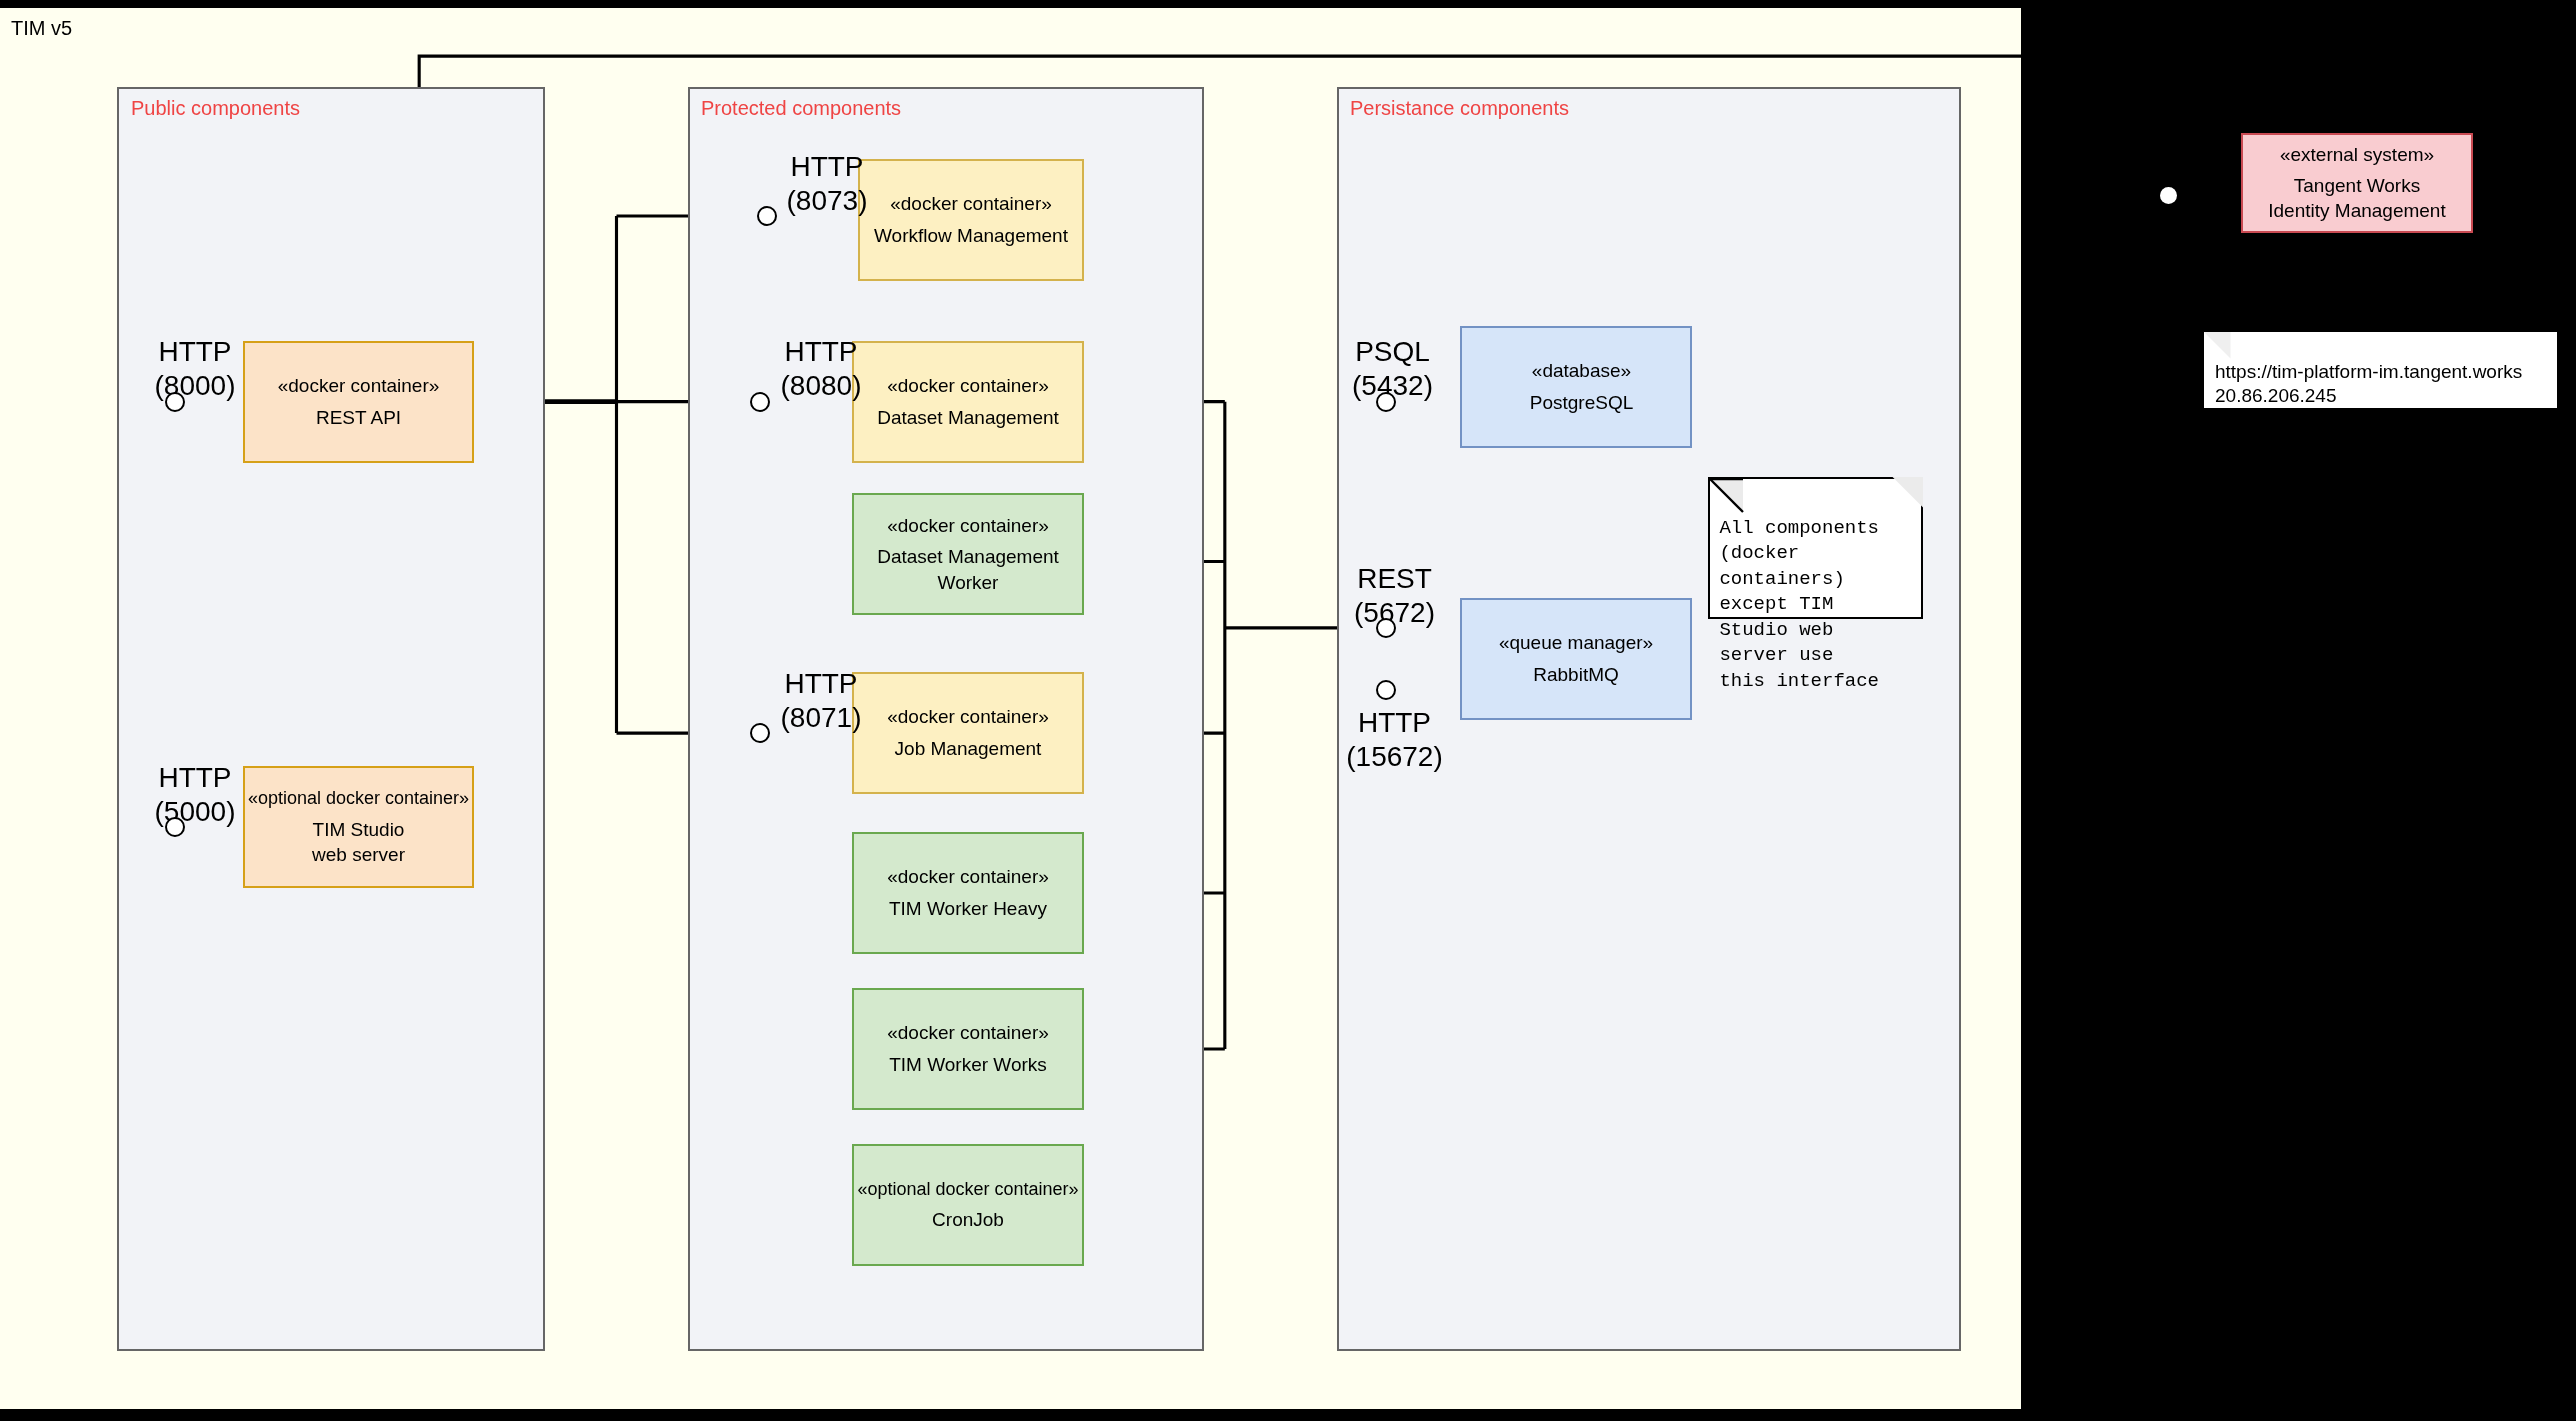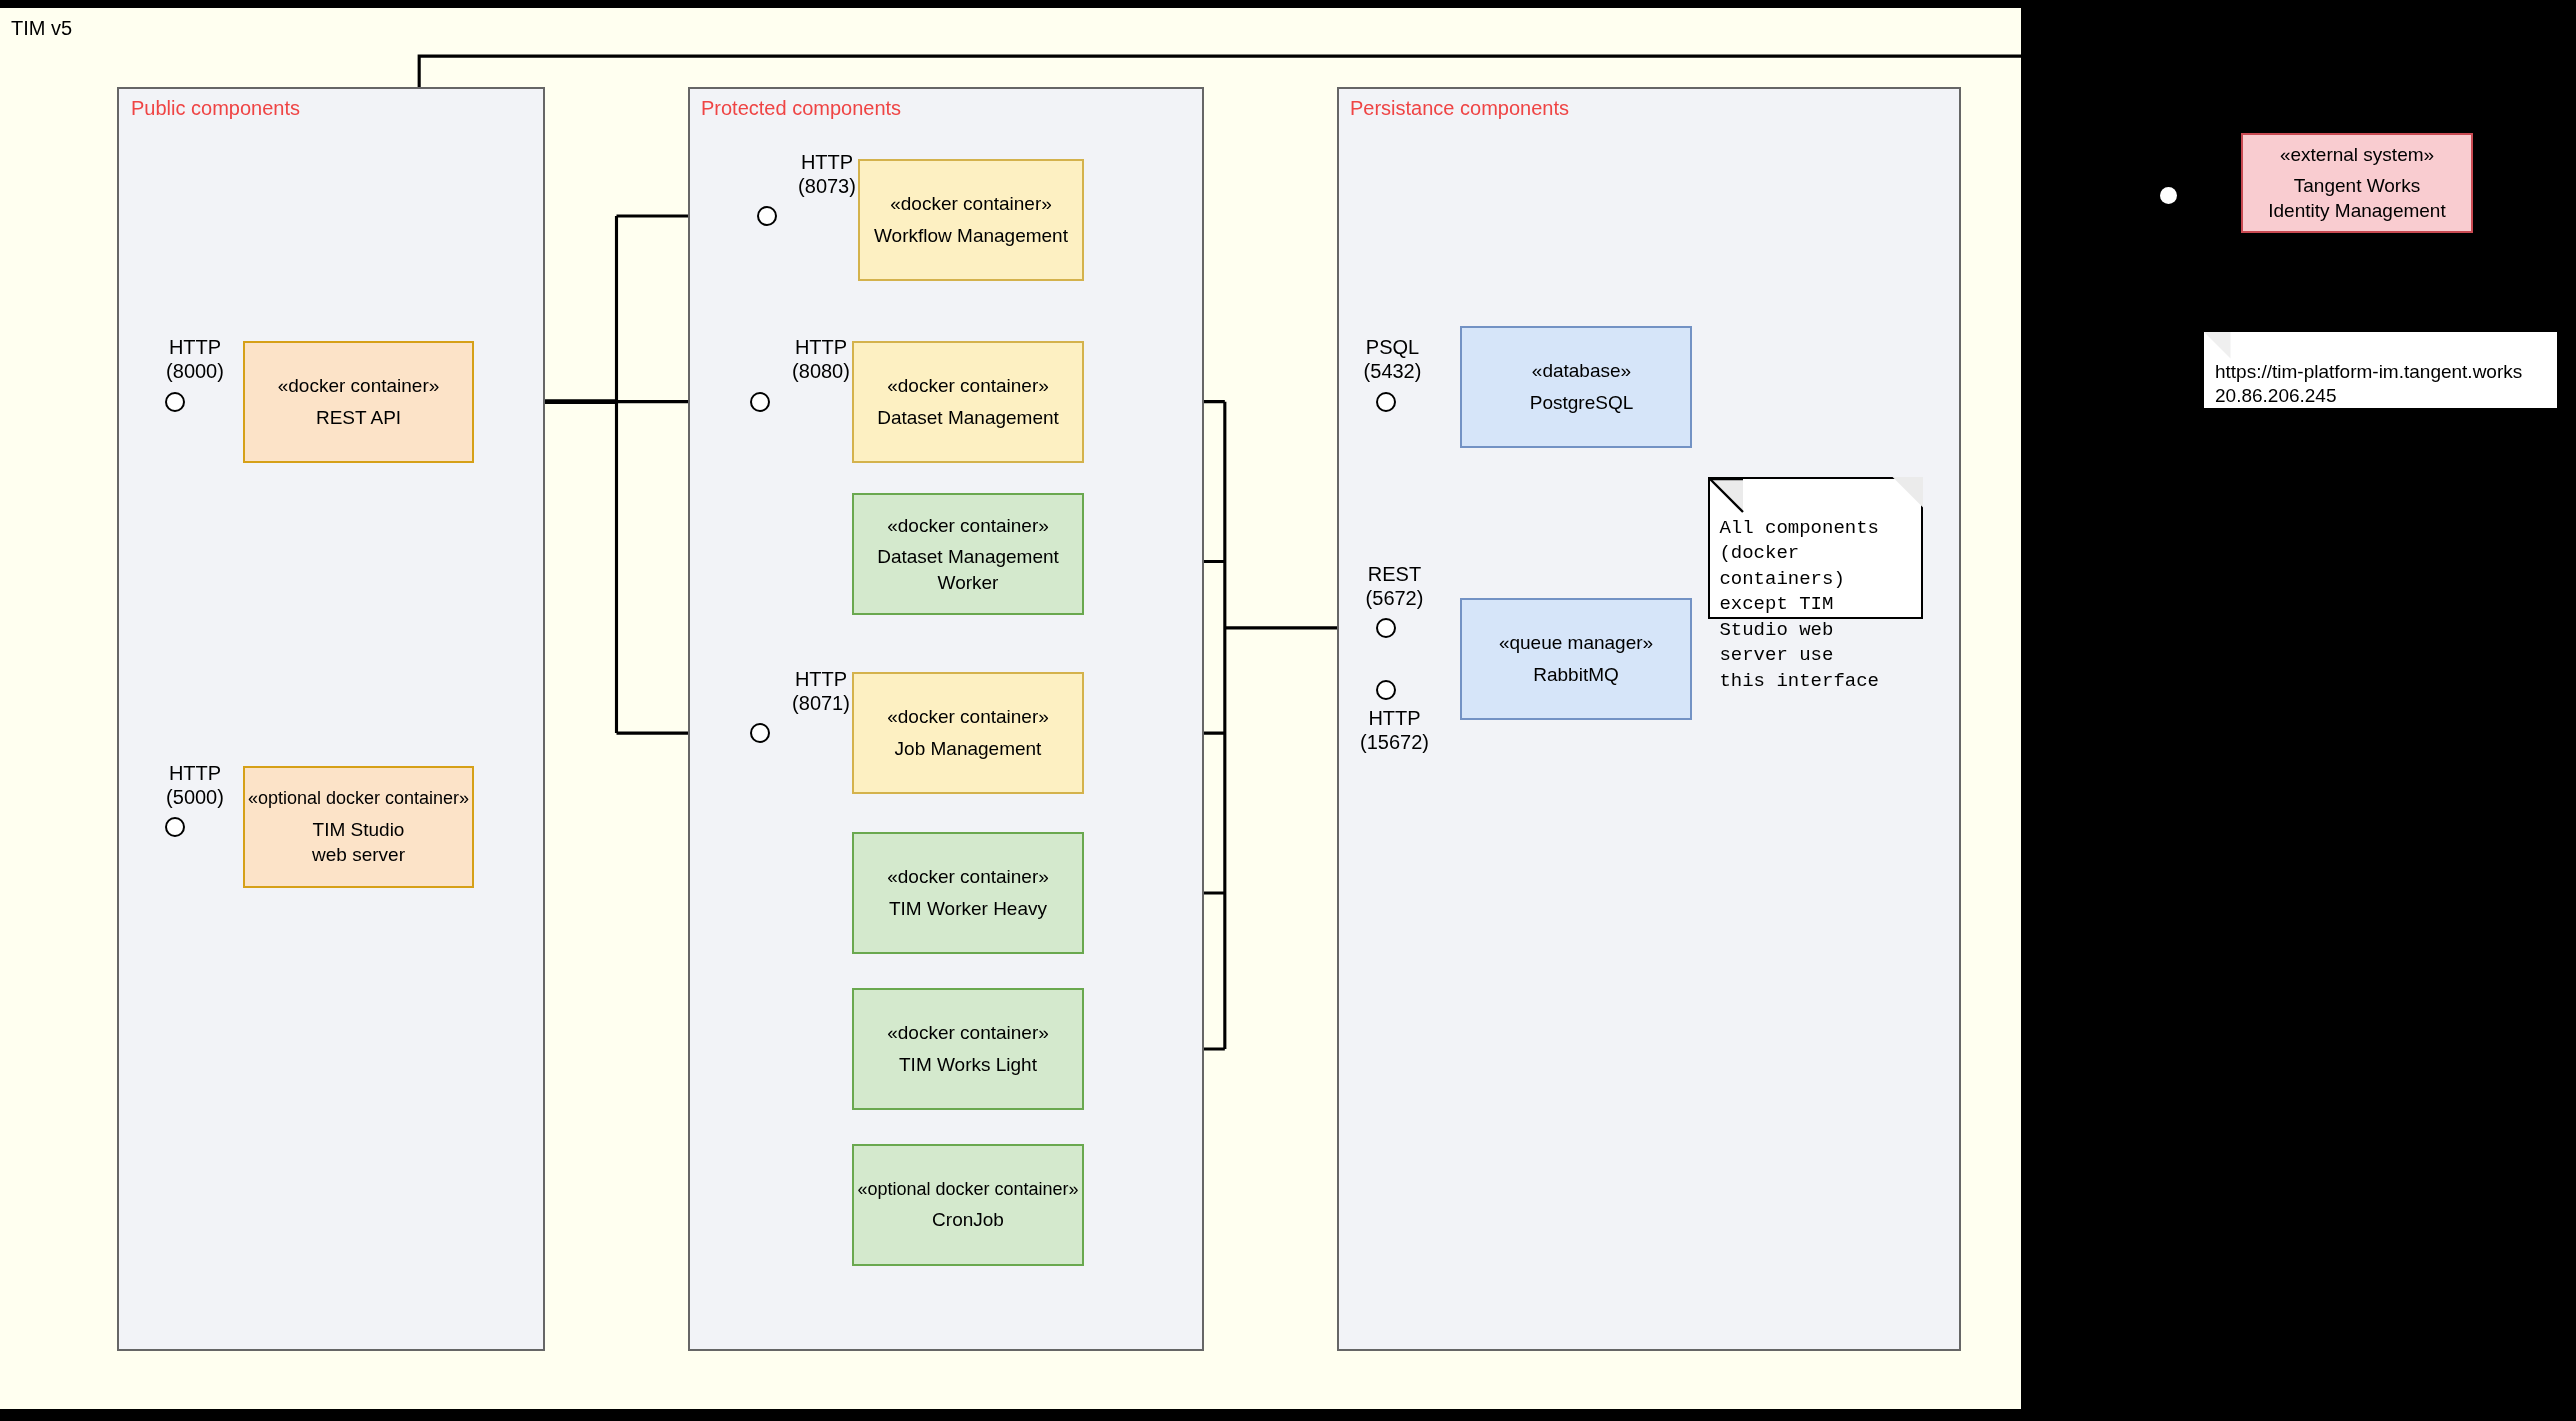--- a/index.html
+++ b/index.html
@@ -13,21 +13,21 @@
   .group-title{position:absolute;font-size:20px;color:#ef4444;}
   .node{position:absolute;box-sizing:border-box;display:flex;flex-direction:column;
         align-items:center;justify-content:center;text-align:center;line-height:1.34;}
   .node .st{font-size:19px;color:#000;}
   .node .nm{font-size:19px;color:#000;margin-top:6.2px;}
   .orange{background:#fce3c8;border:2.3px solid #d6a018;}
   .yellow{background:#fdf0c2;border:2.3px solid #d4b24c;}
   .green{background:#d4e9cd;border:2.3px solid #6aa84f;}
   .blue{background:#d6e5f9;border:2.3px solid #7392c4;}
   .pink{background:#f9ccd0;border:2.3px solid #c94a52;}
-  .port{position:absolute;font-size:20px;color:#000;text-align:center;line-height:1.22;}
+  .port{position:absolute;font-size:28px;color:#000;text-align:center;line-height:1.22;}
   .lollipop{position:absolute;width:20px;height:20px;border-radius:50%;
             background:#fff;border:2.3px solid #000;box-sizing:border-box;}
   .dot-white{position:absolute;width:17px;height:17px;border-radius:50%;background:#fff;}
   .note{position:absolute;background:#fff;border:2.3px solid #000;box-sizing:border-box;
         font-size:19px;color:#000;line-height:1.34;font-family:Liberation Mono, monospace;}
   .note .inner{padding:7.8px 9.4px;}
   .note .fold{position:absolute;right:-2.3px;top:-2.3px;width:31px;height:31px;
               background:#f2f2f2;border-left:2.3px solid #000;border-bottom:2.3px solid #000;
               transform-origin:top right;}
   .note-url{position:absolute;background:#fff;box-sizing:border-box;font-size:19px;
@@ -147,21 +147,21 @@
   </div>
   <div class="lollipop" style="left:750px;top:723px;"></div>
 
   <div class="node green" style="left:852px;top:832px;width:232px;height:122px;">
     <div class="st">«docker container»</div>
     <div class="nm">TIM Worker Heavy</div>
   </div>
 
   <div class="node green" style="left:852px;top:988px;width:232px;height:122px;">
     <div class="st">«docker container»</div>
-    <div class="nm">TIM Works Light</div>
+    <div class="nm">TIM Worker Works</div>
   </div>
 
   <div class="node green" style="left:852px;top:1144px;width:232px;height:122px;">
     <div class="st" style="font-size:18px;">«optional docker container»</div>
     <div class="nm">CronJob</div>
   </div>
 
   <div class="node blue" style="left:1460px;top:326px;width:232px;height:122px;padding-left:11px;">
     <div class="st">«database»</div>
     <div class="nm">PostgreSQL</div>

